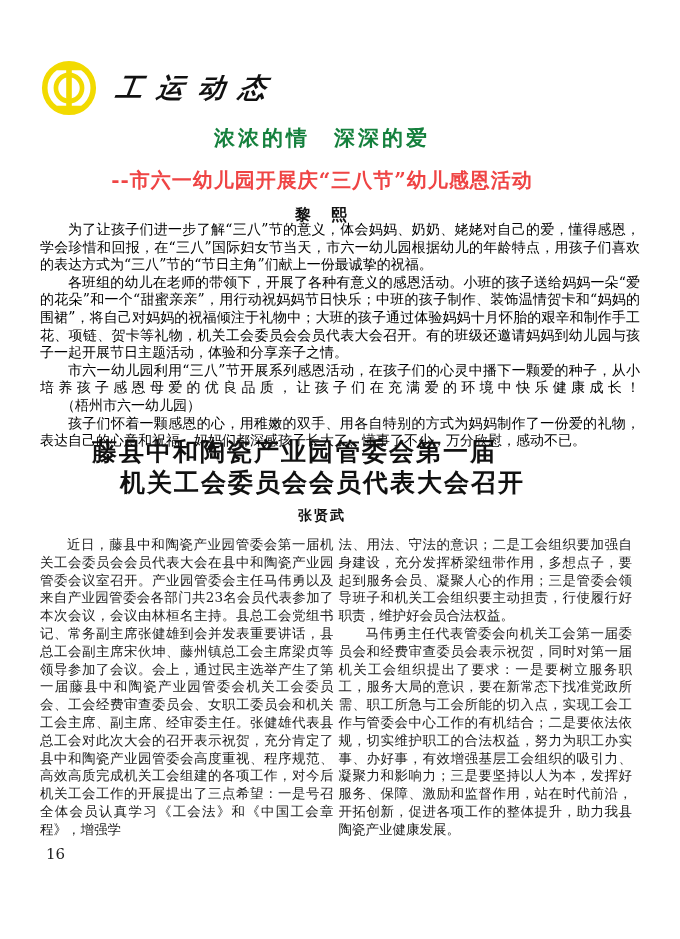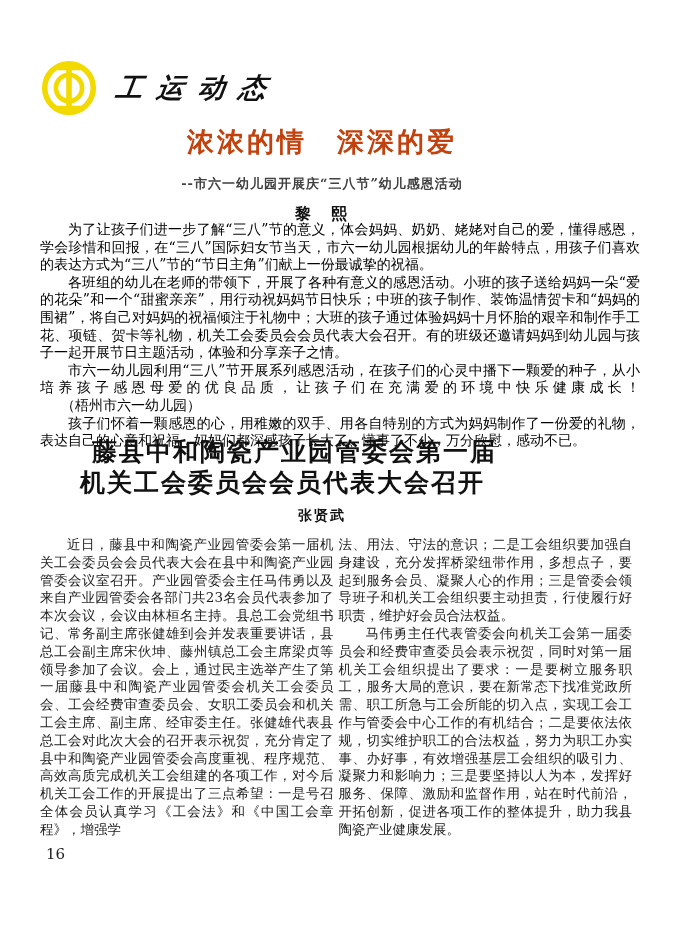--- a/index.html
+++ b/index.html
@@ -15,41 +15,41 @@
   .section-title {
     margin-left:18px; font-size:27px; font-weight:bold; font-style:italic;
     letter-spacing:14px; transform:skewX(-8deg); color:#111;
     font-family:"DejaVu Serif", serif; white-space:nowrap;
   }
 
   
   .a1-header { position:absolute; top:124px; left:0; width:644px; text-align:center; }
   .a1-title {
     font-family:"Liberation Sans", sans-serif; font-weight:bold;
-    font-size:27px; letter-spacing:3px; color:#c2410c;
+    font-size:21px; letter-spacing:3px; color:#15803d;
   }
-  .a1-subtitle { margin-top:15px; font-size:13px; font-weight:bold; color:#404040; letter-spacing:1px; }
+  .a1-subtitle { margin-top:15px; font-size:20px; font-weight:bold; color:#ef4444; letter-spacing:1px; }
   .a1-author { margin-top:11px; font-size:16px; font-weight:bold; color:#111; letter-spacing:2px; }
 
   
   .a1-body {
     position:absolute; top:221px; left:40px; width:600px;
     font-size:14px; line-height:17.6px; text-align:justify; color:#000000;
   }
   .a1-body p { margin:0; text-indent:2em; }
   .inline-attr { margin-left:1.5em; white-space:nowrap; }
 
   
   .a2-header { position:absolute; top:436px; left:0; width:680px; }
   .a2-title-line {
     font-family:"Liberation Sans", sans-serif; font-weight:bold;
     font-size:25px; letter-spacing:2px; color:#111; line-height:31px; white-space:nowrap;
   }
   .a2-title-line.l1 { margin-left:92px; }
-  .a2-title-line.l2 { margin-left:80px; }
+  .a2-title-line.l2 { margin-left:120px; }
   .a2-author { width:644px; margin-top:9px; text-align:center; font-size:14px; font-weight:bold; color:#111; letter-spacing:2px; }
 
   
   .columns {
     position:absolute; top:536px; left:40px; width:602px;
     display:flex; gap:5px;
     font-size:13.5px; line-height:17.8px; text-align:justify; color:#1c1c1c;
   }
   .col { width:293.5px; }
   .col p { margin:0; }

